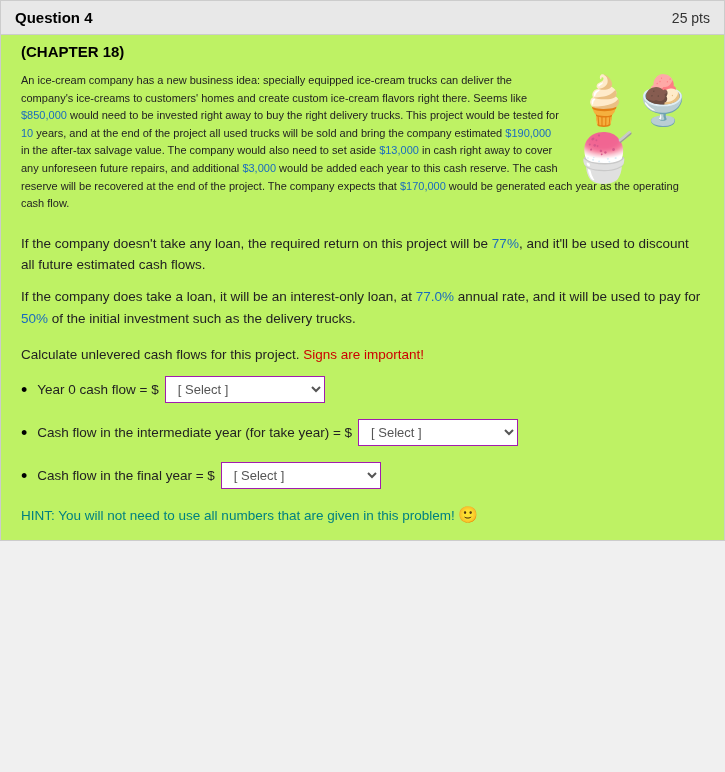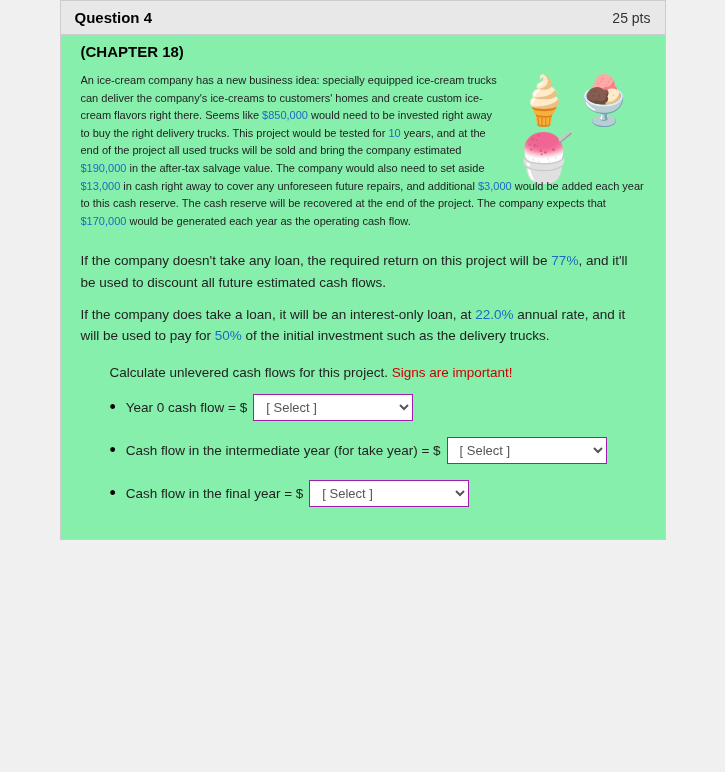--- a/index.html
+++ b/index.html
@@ -6,22 +6,22 @@
     body {
       font-family: Arial, sans-serif;
       font-size: 14px;
       background: #f0f0f0;
       display: flex;
       justify-content: center;
       align-items: flex-start;
       min-height: 772px;
     }
     .page {
-      width: 606px;
-      background: #86efac;
+      width: 725px;
+      background: #bef264;
       border: 1px solid #ccc;
     }
     .header {
       display: flex;
       justify-content: space-between;
       align-items: center;
       background: #e8e8e8;
       padding: 8px 14px;
       border-bottom: 1px solid #ccc;
     }
@@ -66,21 +66,20 @@
     }
     .divider {
       clear: both;
     }
     .loan-section {
       margin-top: 10px;
       margin-bottom: 10px;
     }
     .calculate-section {
       margin-top: 18px;
-      margin-left: 29px;
     }
     .calculate-label {
       font-size: 13.5px;
       color: #222;
       margin-bottom: 14px;
     }
     .cash-flow-row {
       display: flex;
       align-items: center;
       margin-bottom: 16px;
@@ -148,21 +147,21 @@
       </p>
     </div>
 
     <div class="divider"></div>
 
     <div class="loan-section">
       <p class="loan-para">
         <span class="underline-link">If the company doesn't take any loan</span>, the required return on this project will be <span class="highlight-blue">77%</span>, and it'll be used to discount all future estimated cash flows.
       </p>
       <p class="loan-para">
-        <span class="underline-link">If the company does take a loan</span>, it will be an interest-only loan, at <span class="highlight-blue">22.0%</span> annual rate, and it will be used to pay for <span class="highlight-blue">50%</span> of the initial investment such as the delivery trucks.
+        <span class="underline-link">If the company does take a loan</span>, it will be an interest-only loan, at <span class="highlight-blue">77.0%</span> annual rate, and it will be used to pay for <span class="highlight-blue">50%</span> of the initial investment such as the delivery trucks.
       </p>
     </div>
 
     <div class="calculate-section">
       <div class="calculate-label">
         Calculate unlevered cash flows for this project. <span class="highlight-red">Signs are important!</span>
       </div>
 
       <div class="cash-flow-row">
         <span class="bullet">•</span>
@@ -194,14 +193,17 @@
         <select class="select-dropdown">
           <option value="" disabled="" selected="">[ Select ]</option>
           <option value="380000">380,000</option>
           <option value="373000">373,000</option>
           <option value="376000">376,000</option>
           <option value="370000">370,000</option>
         </select>
       </div>
     </div>
 
+    <div class="hint">
+      <span>HINT: You will not need to use all numbers that are given in this problem!</span> <span class="smiley">🙂</span>
+    </div>
   </div>
 </div>
 
 </body></html>

